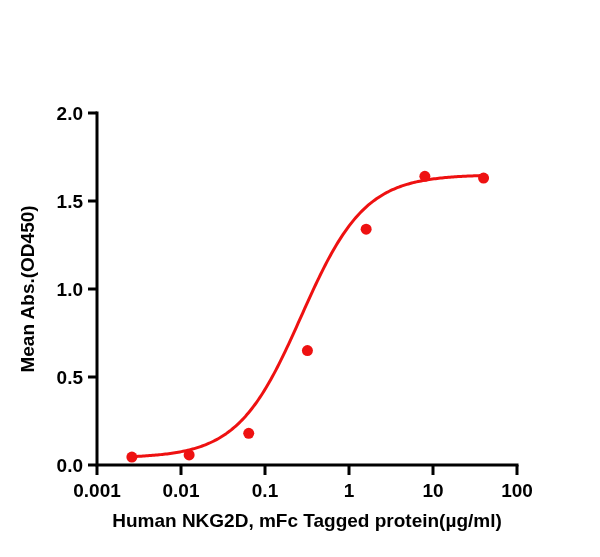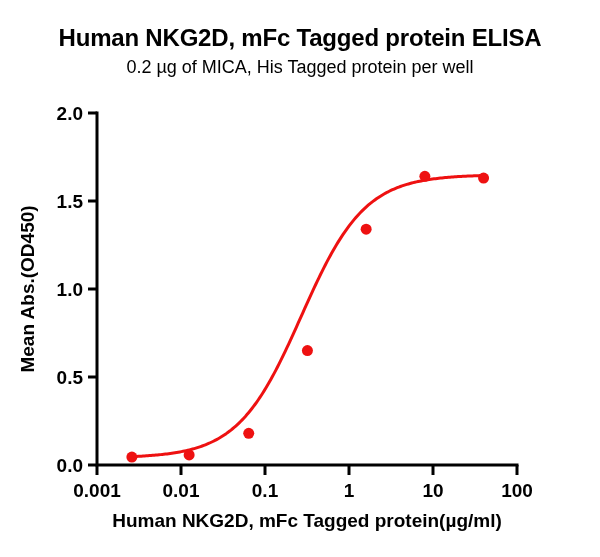--- a/index.html
+++ b/index.html
@@ -82,23 +82,21 @@
     stroke-width: 3;
     stroke-linejoin: round;
     stroke-linecap: round;
   }
 </style>
 </head>
 <body>
 
 <div id="figure">
 
-  <div id="chart-title">Human NKG2D, mFc Tagged protein ELISA</div>
 
-  <div id="chart-subtitle">0.2 µg of MICA, His Tagged protein per well</div>
 
   <svg id="plot-svg" width="600" height="557">
 
     <path id="axis-path" class="axis-line" d="M 97 113 L 97 465 L 517 465"></path>
 
     <g id="y-ticks">
         <line x1="97" y1="465" x2="88" y2="465" class="tick-mark"></line>
         <line x1="97" y1="377" x2="88" y2="377" class="tick-mark"></line>
         <line x1="97" y1="289" x2="88" y2="289" class="tick-mark"></line>
         <line x1="97" y1="201" x2="88" y2="201" class="tick-mark"></line>

